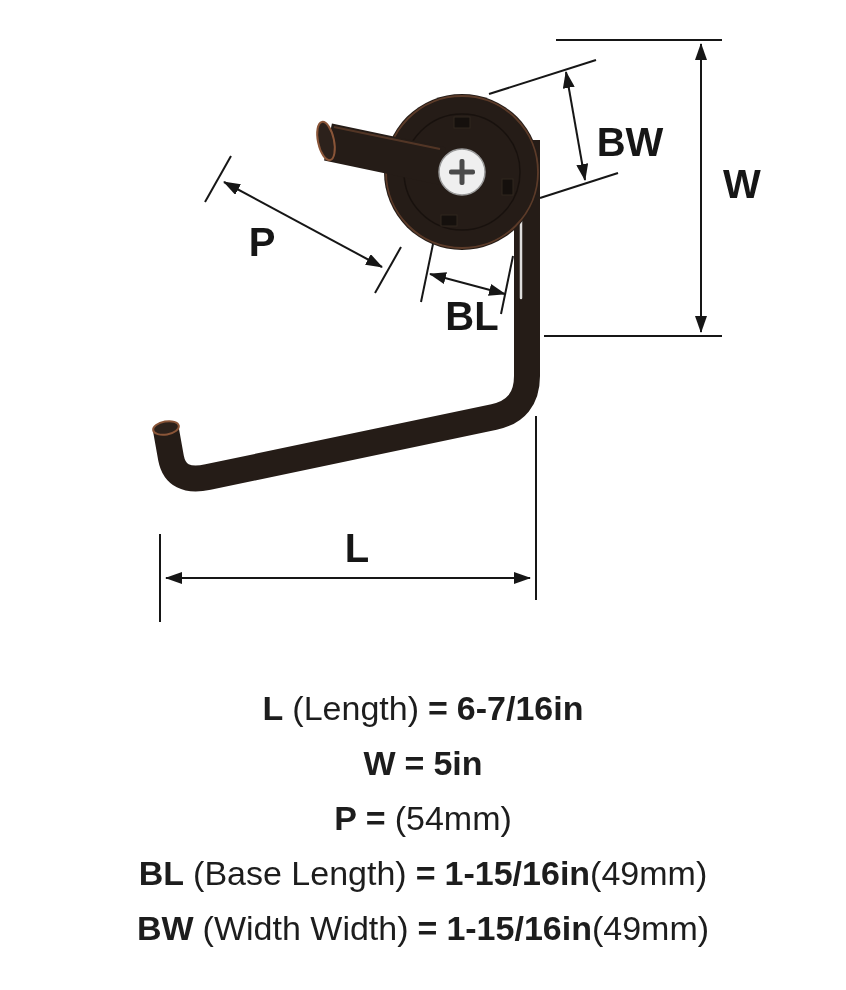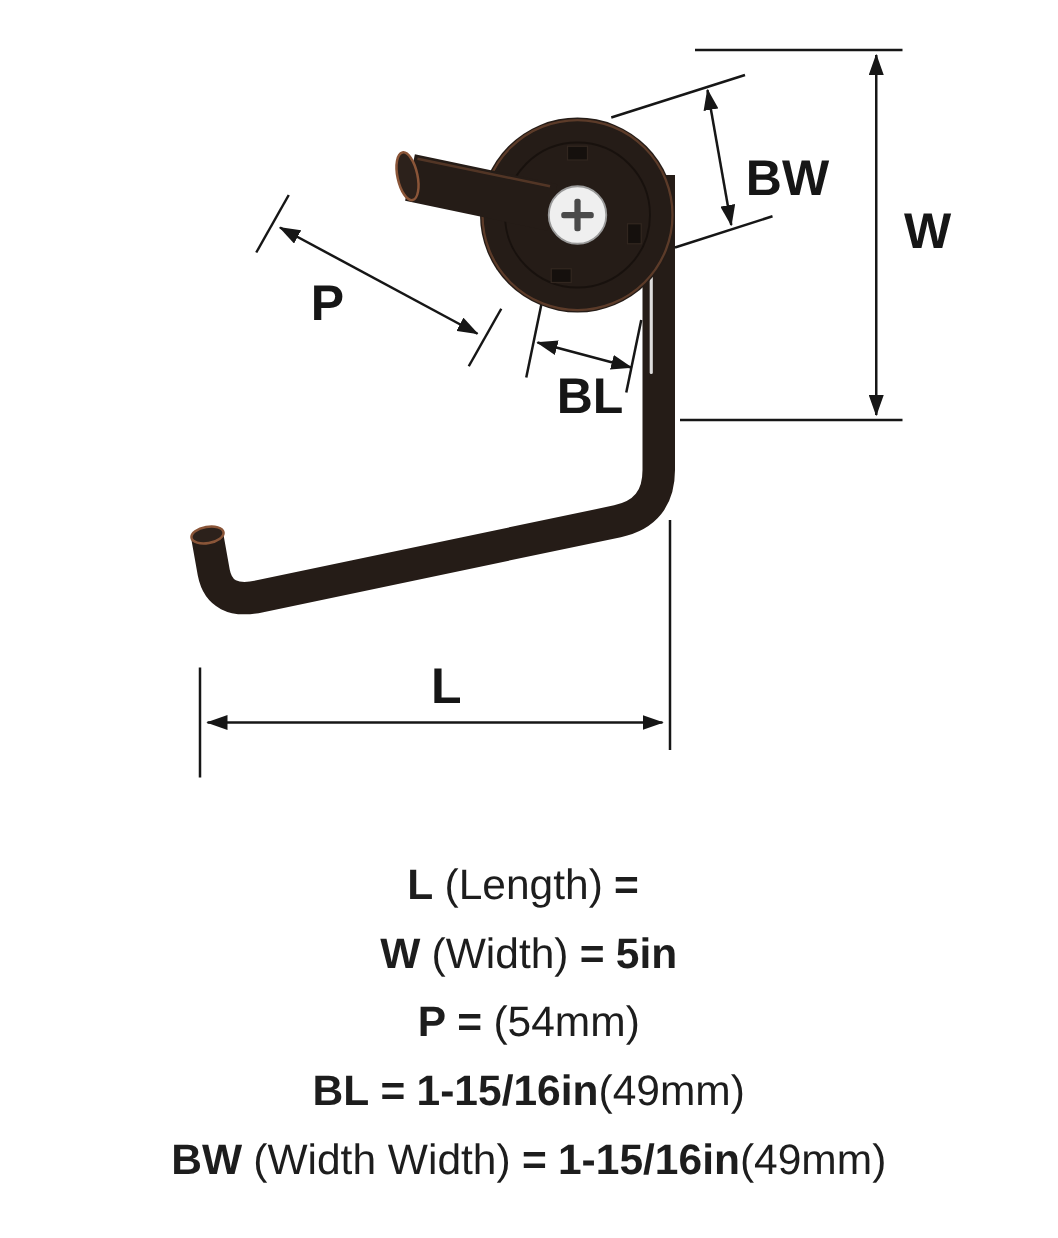--- a/index.html
+++ b/index.html
@@ -82,34 +82,35 @@
     <line class="dim" x1="536" y1="416" x2="536" y2="600"></line>
     <line class="dim" x1="166" y1="578" x2="530" y2="578" marker-start="url(#arr)" marker-end="url(#arr)"></line>
     <text class="dim-label" x="357" y="562">L</text>
   </svg>
 
   <div class="specs">
     <div class="spec-row">
       <span class="k">L</span>
       <span class="lbl">(Length)</span>
       <span class="eq">=</span>
+      <span class="val">6-7/16in</span>
     </div>
     <div class="spec-row">
       <span class="k">W</span>
-      <span class="lbl">(Width)</span>
       <span class="eq">=</span>
       <span class="val">5in</span>
     </div>
     <div class="spec-row">
       <span class="k">P</span>
       <span class="eq">=</span>
       <span class="met">(54mm)</span>
     </div>
     <div class="spec-row">
       <span class="k">BL</span>
+      <span class="lbl">(Base Length)</span>
       <span class="eq">=</span>
       <span class="val">1-15/16in</span>
       <span class="met">(49mm)</span>
     </div>
     <div class="spec-row">
       <span class="k">BW</span>
       <span class="lbl">(Width Width)</span>
       <span class="eq">=</span>
       <span class="val">1-15/16in</span>
       <span class="met">(49mm)</span>

